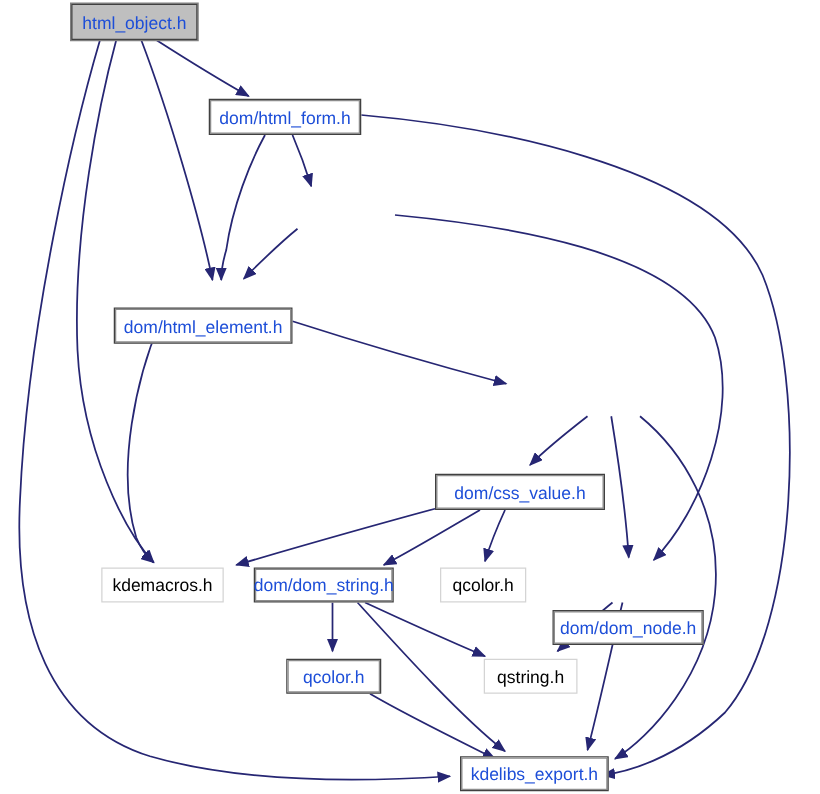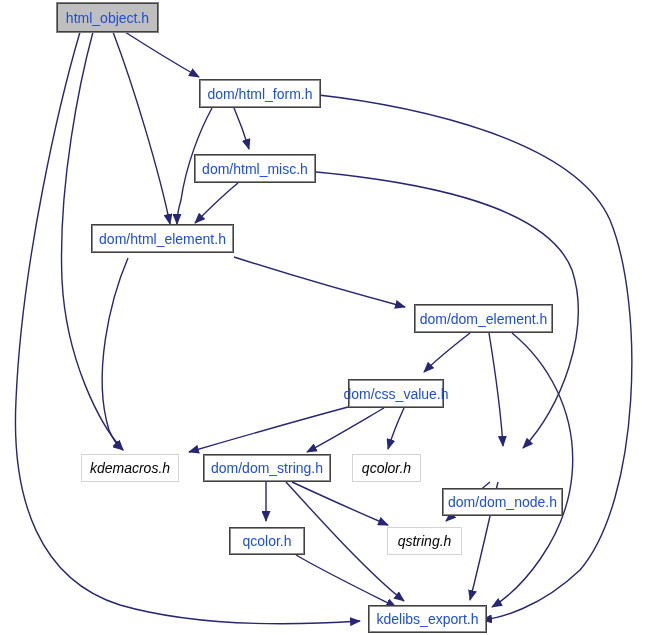--- a/index.html
+++ b/index.html
@@ -42,21 +42,20 @@
     box-shadow: 0 0 0 1px #808080;
   }
   .node.internal {
     border: 1px solid #404040;
     box-shadow: 0 0 0 1px #8c8c8c inset;
   }
   .node.external {
     border: 1px solid #d4d4d4;
     box-shadow: none;
     color: #000000;
-    font-style: italic;
   }
   .node-label {
     pointer-events: none;
   }
 </style>
 </head>
 <body>
 
 <div id="graph">
 
@@ -113,45 +112,39 @@
       <path d="M498,482 C490,515 478,570 470,600"></path>
 
       <path d="M296,555 C325,572 370,594 396,607"></path>
     </g>
   </svg>
 
   <div class="node root" style="left:57px; top:3px; width:101px; height:29px;">
     <span class="node-label">html_object.h</span>
   </div>
 
-  <div class="node internal" style="left:167px; top:79px; width:122px; height:29px;margin-left:32px;">
+  <div class="node internal" style="left:167px; top:79px; width:122px; height:29px;">
     <span class="node-label">dom/html_form.h</span>
   </div>
 
-  <div class="node internal" style="left:194px; top:154px; width:122px; height:29px;">
-    <span class="node-label">dom/html_misc.h</span>
-  </div>
 
-  <div class="node internal" style="left:91px; top:224px; width:143px; height:29px;">
+  <div class="node internal" style="left:91px; top:246px; width:143px; height:29px;">
     <span class="node-label">dom/html_element.h</span>
   </div>
 
-  <div class="node internal" style="left:414px; top:304px; width:139px; height:29px;">
-    <span class="node-label">dom/dom_element.h</span>
-  </div>
 
-  <div class="node internal" style="left:348px; top:379px; width:96px; height:29px;text-align:right;">
+  <div class="node internal" style="left:348px; top:379px; width:136px; height:29px;text-align:right;">
     <span class="node-label">dom/css_value.h</span>
   </div>
 
   <div class="node external" style="left:81px; top:454px; width:98px; height:28px;">
     <span class="node-label">kdemacros.h</span>
   </div>
 
-  <div class="node internal" style="left:203px; top:454px; width:128px; height:28px;">
+  <div class="node internal" style="left:203px; top:454px; width:112px; height:28px;">
     <span class="node-label">dom/dom_string.h</span>
   </div>
 
   <div class="node external" style="left:352px; top:454px; width:69px; height:28px;">
     <span class="node-label">qcolor.h</span>
   </div>
 
   <div class="node internal" style="left:442px; top:454px; width:121px; height:28px;margin-top:34px;">
     <span class="node-label">dom/dom_node.h</span>
   </div>

